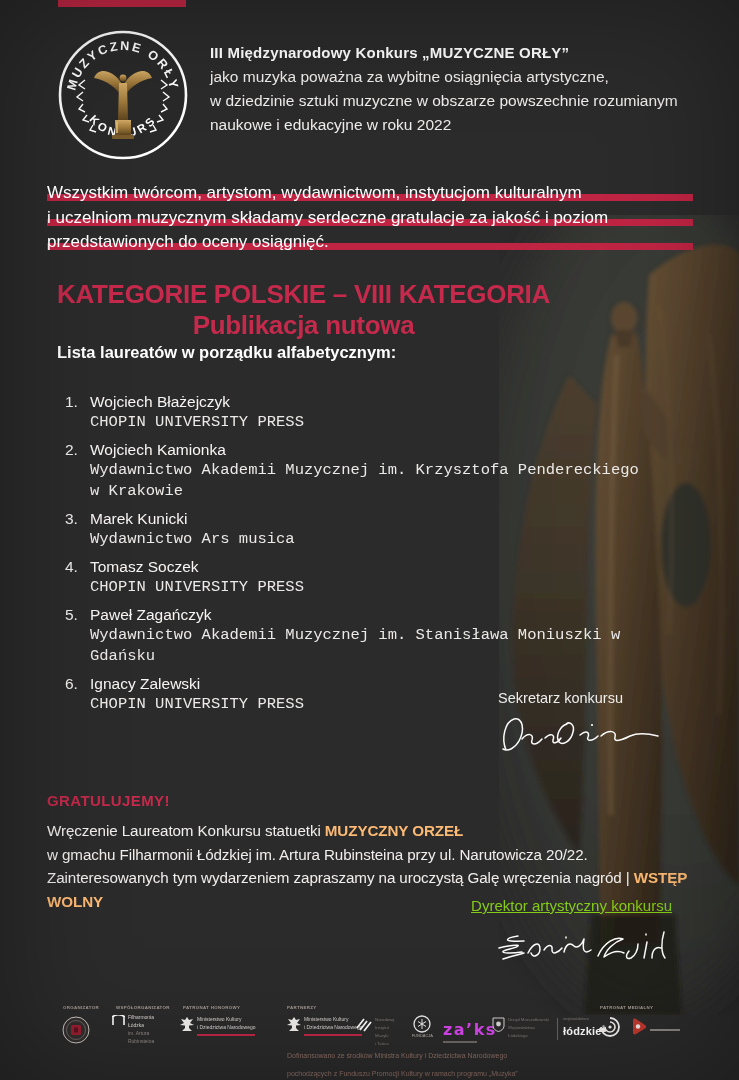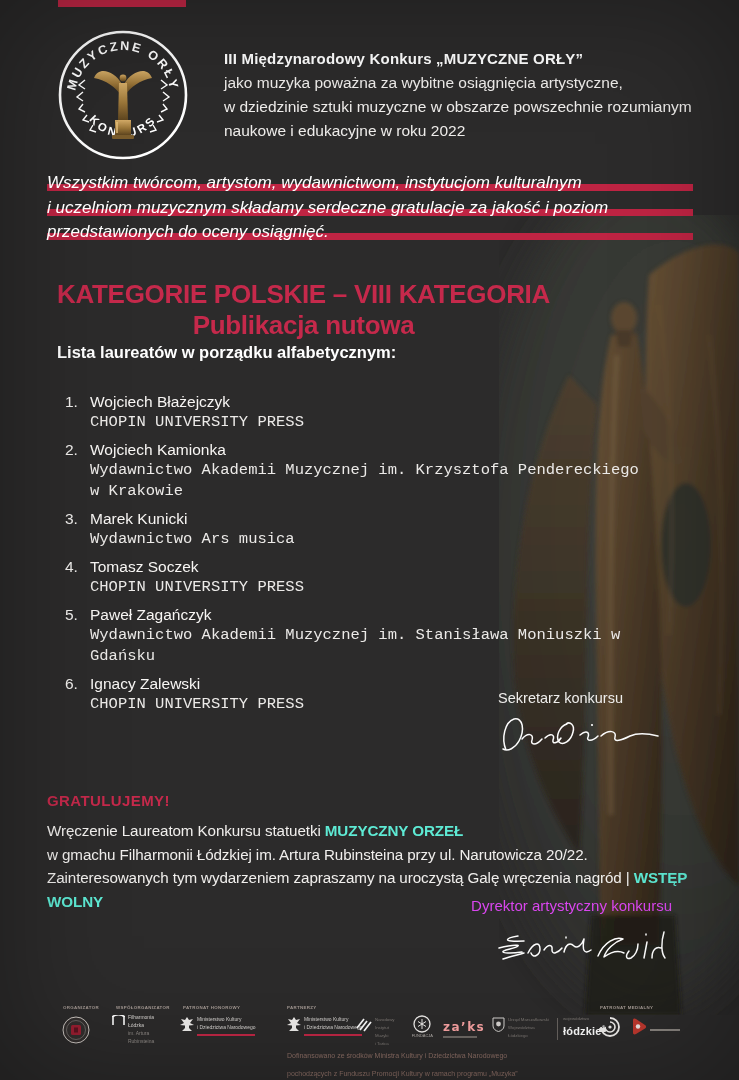--- a/index.html
+++ b/index.html
@@ -9,65 +9,65 @@
     font-family:"Liberation Sans","DejaVu Sans",sans-serif;
     color:#f5f3f1;
   }
   
   .statue-wrap{position:absolute;left:499px;top:215px;width:240px;height:800px;pointer-events:none;}
   
   .top-bar{position:absolute;left:58px;top:0;width:128px;height:7px;background:#c22746;}
   
   .badge{position:absolute;left:56px;top:28px;width:134px;height:134px;}
   
-  .header-block{position:absolute;left:210px;top:47px;width:505px;margin-left:14px;}
+  .header-block{position:absolute;left:210px;top:41px;width:505px;}
   .header-title{font-size:15px;font-weight:bold;color:#ffffff;line-height:24px;letter-spacing:.2px;}
   .header-line{font-size:15.5px;line-height:24px;color:#efedeb;}
   
-  .congrats{position:absolute;left:47px;top:171px;width:660px;font-style:italic;}
+  .congrats{position:absolute;left:47px;top:181px;width:660px;}
   .congrats-line{position:relative;font-size:17px;line-height:24.5px;height:24.5px;color:#ffffff;}
   .congrats-line .bar{position:absolute;left:0;top:13px;width:646px;height:7px;background:#bf2443;z-index:0;}
   .congrats-line .txt{position:relative;z-index:1;}
   
   .category{position:absolute;left:57px;top:279px;font-weight:bold;color:#c5294b;font-size:26px;line-height:31px;letter-spacing:-.3px;text-align:center;}
   
   .list-header{position:absolute;left:57px;top:343px;font-size:16.5px;font-weight:bold;color:#ffffff;}
   .laureates{position:absolute;left:57px;top:391px;width:600px;list-style:none;margin:0;padding:0;}
   .laureates li{position:relative;padding-left:33px;margin-bottom:6px;}
   .laureates .num{position:absolute;left:8px;top:0;font-size:15.5px;line-height:21px;color:#f2f0ee;}
   .laureates .name{font-size:15.5px;line-height:21px;color:#f8f6f4;}
   .laureates .pub{font-size:15.5px;line-height:21px;color:#eceae8;font-family:Liberation Mono, monospace;}
   
   .secretary-label{position:absolute;top:690px;right:116px;font-size:14.5px;color:#eeedeb;}
   .sig-secretary{position:absolute;left:492px;top:708px;}
   .gala{position:absolute;left:47px;top:792px;width:680px;}
   .gala-heading{font-size:15px;font-weight:bold;color:#c5294b;letter-spacing:.4px;margin-bottom:10px;}
   .gala-line{font-size:15.2px;line-height:23.5px;color:#f1efed;letter-spacing:-.1px;}
-  .gala-line b{color:#5eead4;}
-  .director-label{position:absolute;top:897px;right:67px;font-size:15px;color:#d946ef;}
+  .gala-line b{color:#fdba74;}
+  .director-label{position:absolute;top:897px;right:67px;font-size:15px;color:#84cc16;text-decoration:underline;}
   .sig-director{position:absolute;left:494px;top:922px;}
   
   .footer{position:absolute;left:0;top:1000px;width:739px;height:80px;}
   .f-label{position:absolute;top:5px;font-size:8px;font-weight:bold;letter-spacing:.6px;color:#a79c96;transform:scale(.55);transform-origin:left top;white-space:nowrap;}
   .lbl-org{left:63px;} .lbl-coorg{left:116px;} .lbl-hon{left:183px;} .lbl-part{left:287px;} .lbl-media{left:600px;}
   .logo{position:absolute;display:flex;align-items:flex-start;gap:3px;}
   .tiny-col{display:flex;flex-direction:column;}
   .t-line{font-size:8px;line-height:8px;color:#d9d6d3;transform:scale(.62);transform-origin:left top;white-space:nowrap;}
   .t-line.dim{color:#8f8a86;}
   .t-line.xdim{font-size:7px;color:#7e7975;}
   .seal{left:62px;top:16px;}
   .phil{left:112px;top:15px;}
   .mkidn1{left:180px;top:17px;}
   .mkidn2{left:287px;top:17px;}
   .red-underline{height:2px;background:#c22746;margin-top:1px;width:58px;}
   .nimit{left:356px;top:17px;}
   .fundacja{left:401px;top:15px;flex-direction:column;align-items:center;gap:1px;}
   .fundacja .t-line{transform:scale(.5);transform-origin:center top;color:#b5b0ac;}
   .zaiks{left:443px;top:20px;flex-direction:column;gap:2px;}
-  .zaiks-word{font-size:12px;font-weight:bold;color:#fca5a5;letter-spacing:1.5px;font-family:"DejaVu Sans",sans-serif;}
+  .zaiks-word{font-size:16px;font-weight:bold;color:#d946ef;letter-spacing:1.5px;font-family:"DejaVu Sans",sans-serif;}
   .zaiks-sub{width:34px;height:2px;background:#6f6a66;}
   .marshal{left:492px;top:17px;}
   .divider{position:absolute;left:557px;top:18px;width:1px;height:22px;background:#6a6561;}
   .lodzkie{left:563px;top:16px;flex-direction:column;gap:1px;}
   .lodzkie-word{font-size:11px;font-weight:bold;color:#ffffff;letter-spacing:.2px;}
   .lodzkie-word sup{font-size:5px;}
   .media1{left:598px;top:15px;}
   .media2{left:631px;top:18px;align-items:center;}
   .placeholder-bar{width:30px;height:2px;background:#8a8580;margin-top:6px;}
   .fineprint{position:absolute;left:287px;top:44px;}

